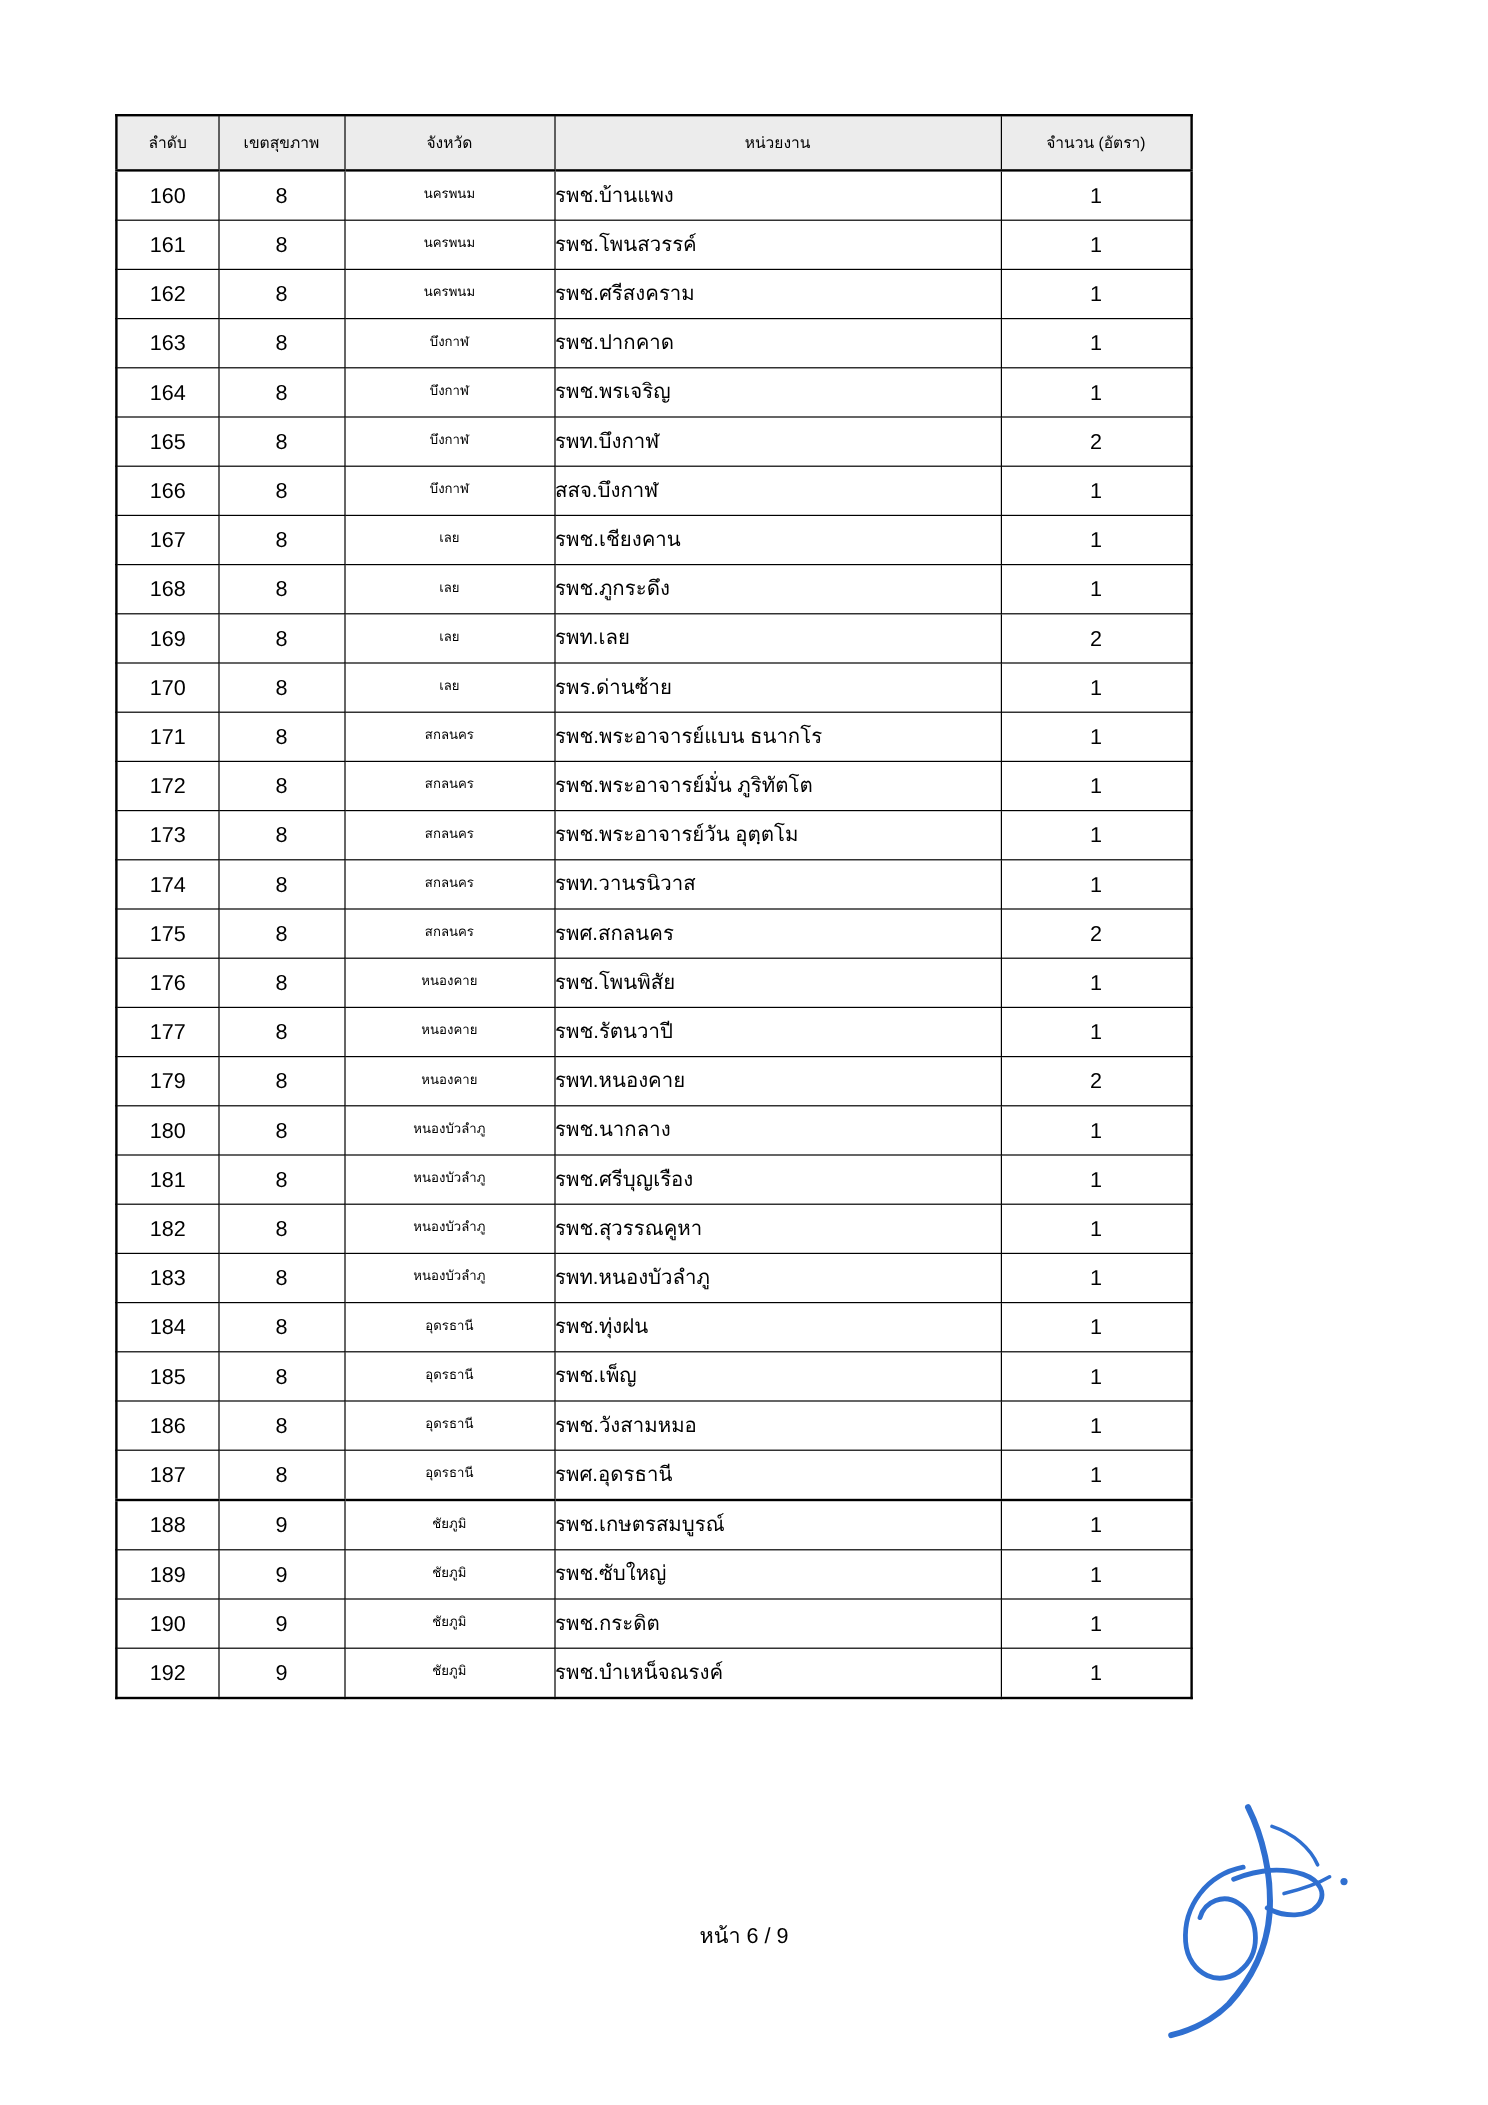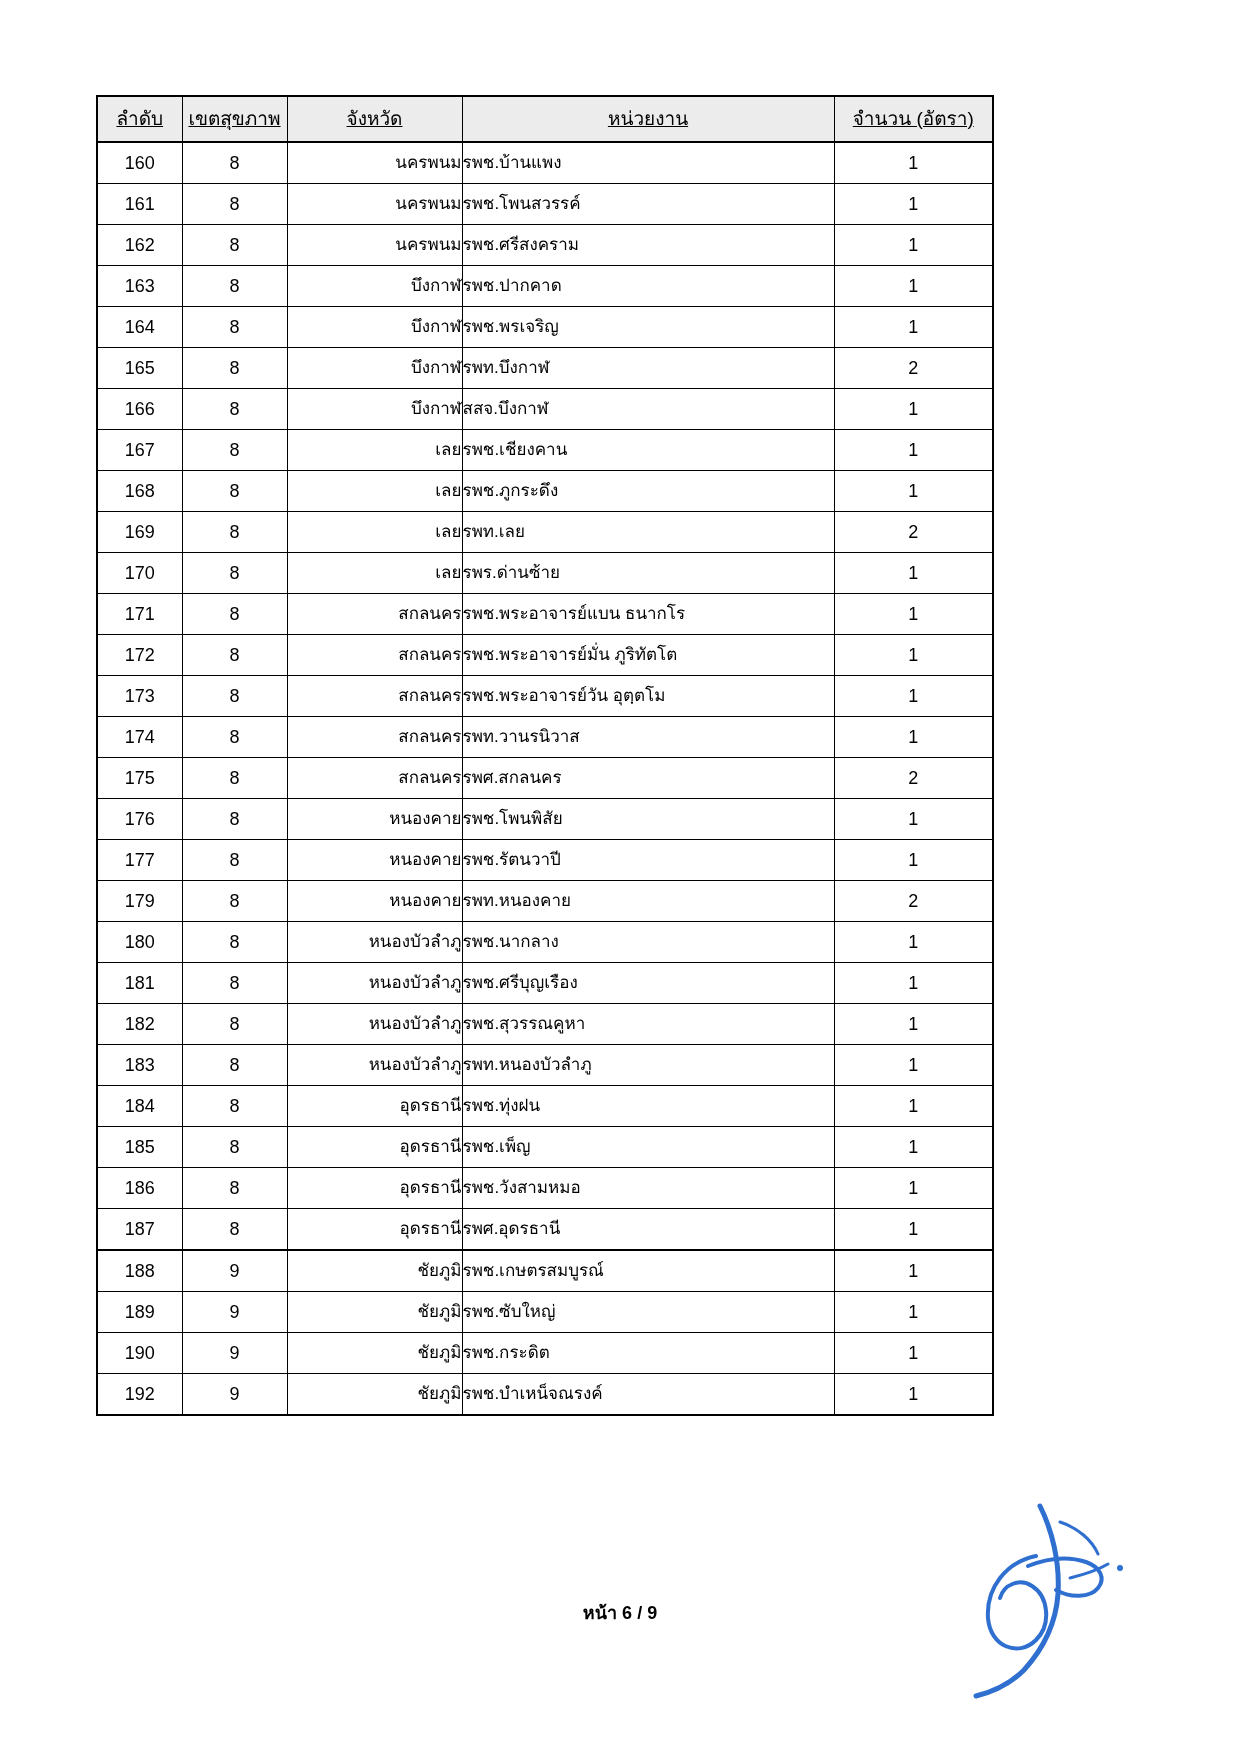--- a/index.html
+++ b/index.html
@@ -52,61 +52,59 @@
     padding: 0;
     height: 40px;
     vertical-align: middle;
     line-height: 1.25;
   }
 
   table.data-table thead th {
     background: #ececec;
     font-weight: normal;
     text-align: center;
-    font-size: 19px;
+    font-size: 13px;
     height: 44px;
     border: 1px solid #000000;
     border-bottom: 2px solid #000000;
-    text-decoration: underline;
   }
 
   
   table.data-table {
     border: 2px solid #000000;
   }
 
   td.seq, td.zone, td.qty {
     text-align: center;
     font-size: 18px;
   }
   td.prov {
-    text-align: right;
+    text-align: center;
     padding-left: 8px;
-    font-size: 17px;
+    font-size: 11px;
   }
   td.unit {
     text-align: left;
     padding-left: 9px;
     font-size: 17px;
   }
 
   
   tr.group-start > td {
     border-top: 2px solid #000000;
     margin-left: 32px;
   }
 
   .footer {
     position: absolute;
     left: 0;
     top: 1598px;
     width: 1240px;
     text-align: center;
     font-size: 18px;
-    font-weight: bold;
   }
 
   .signature {
     position: absolute;
     left: 940px;
     top: 1470px;
     width: 190px;
     height: 230px;
     pointer-events: none;
   }

